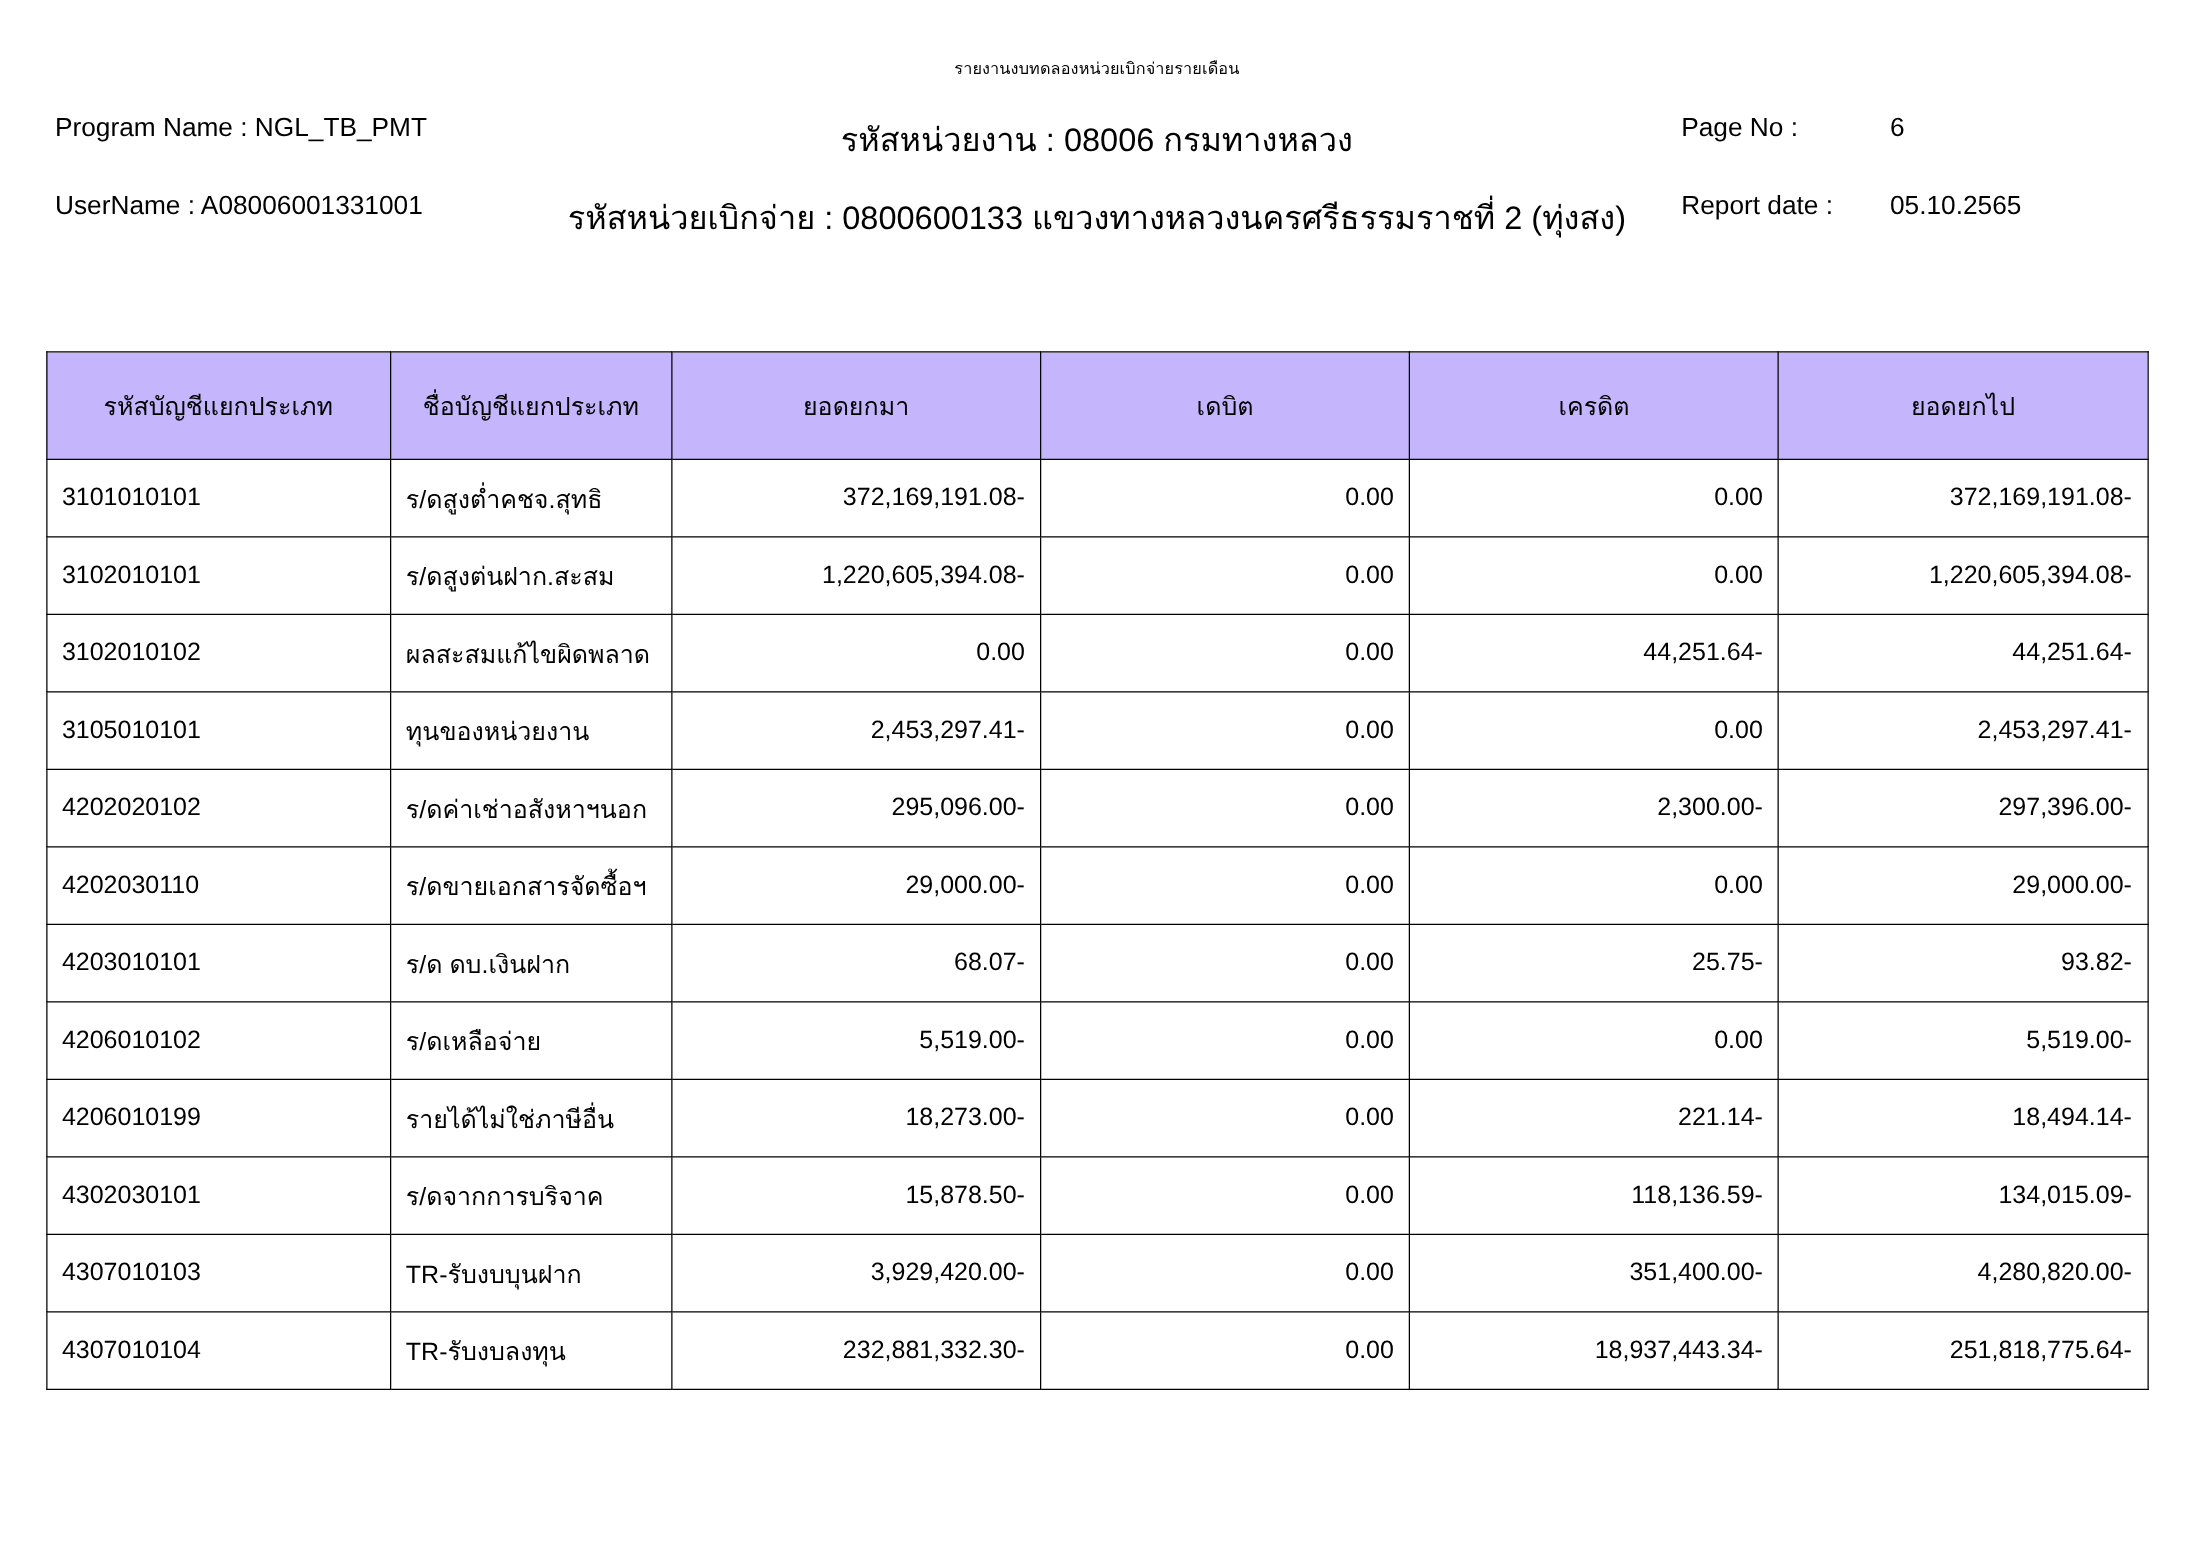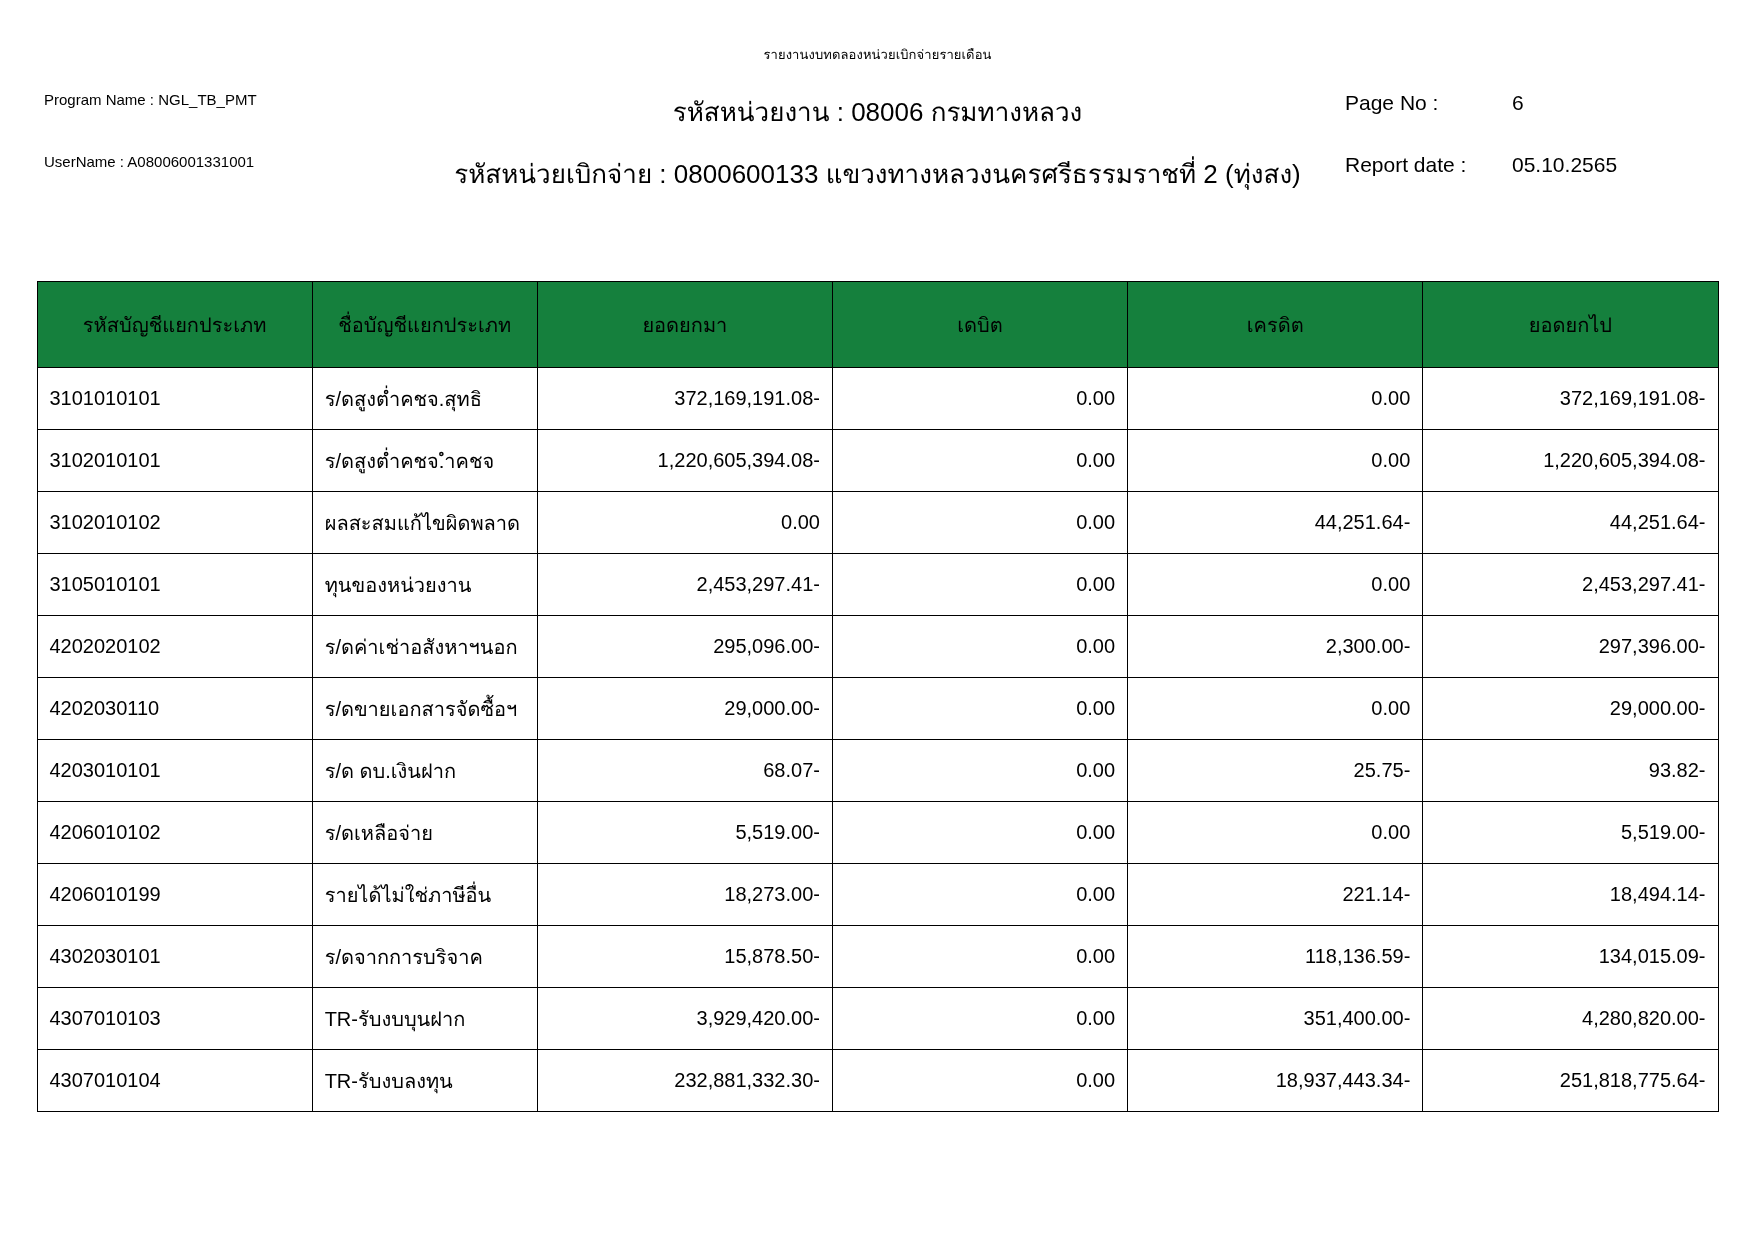--- a/index.html
+++ b/index.html
@@ -32,21 +32,21 @@
     margin-top: 26px;
     height: 160px;
   }
   .hdr-row {
     position: relative;
     height: 62px;
   }
   .hdr-left {
     position: absolute;
     left: 44px;
-    font-size: 15px;
+    font-size: 21px;
     white-space: nowrap;
   }
   .hdr-center {
     position: absolute;
     left: 0;
     right: 0;
     text-align: center;
     font-size: 26px;
     white-space: nowrap;
   }
@@ -74,21 +74,21 @@
   }
   table.tb th, table.tb td {
     border: 1px solid #000000;
     font-size: 20px;
     font-weight: normal;
     padding: 0 12px;
     height: 62px;
     box-sizing: border-box;
   }
   table.tb thead th {
-    background: #15803d;
+    background: #c4b5fd;
     text-align: center;
     height: 86px;
     font-size: 20px;
   }
   td.code { text-align: left; }
   td.name { text-align: left; }
   td.num  { text-align: right; padding-right: 14px; }
 
   col.c-code { width: 275px; }
   col.c-name { width: 225px; }
@@ -143,21 +143,21 @@
         <tr>
           <td class="code">3101010101</td>
           <td class="name">ร/ดสูงต่ำคชจ.สุทธิ</td>
           <td class="num">372,169,191.08-</td>
           <td class="num">0.00</td>
           <td class="num">0.00</td>
           <td class="num">372,169,191.08-</td>
         </tr>
         <tr>
           <td class="code">3102010101</td>
-          <td class="name">ร/ดสูงต่ำคชจ.ำคชจ</td>
+          <td class="name">ร/ดสูงต่นฝาก.สะสม</td>
           <td class="num">1,220,605,394.08-</td>
           <td class="num">0.00</td>
           <td class="num">0.00</td>
           <td class="num">1,220,605,394.08-</td>
         </tr>
         <tr>
           <td class="code">3102010102</td>
           <td class="name">ผลสะสมแก้ไขผิดพลาด</td>
           <td class="num">0.00</td>
           <td class="num">0.00</td>

